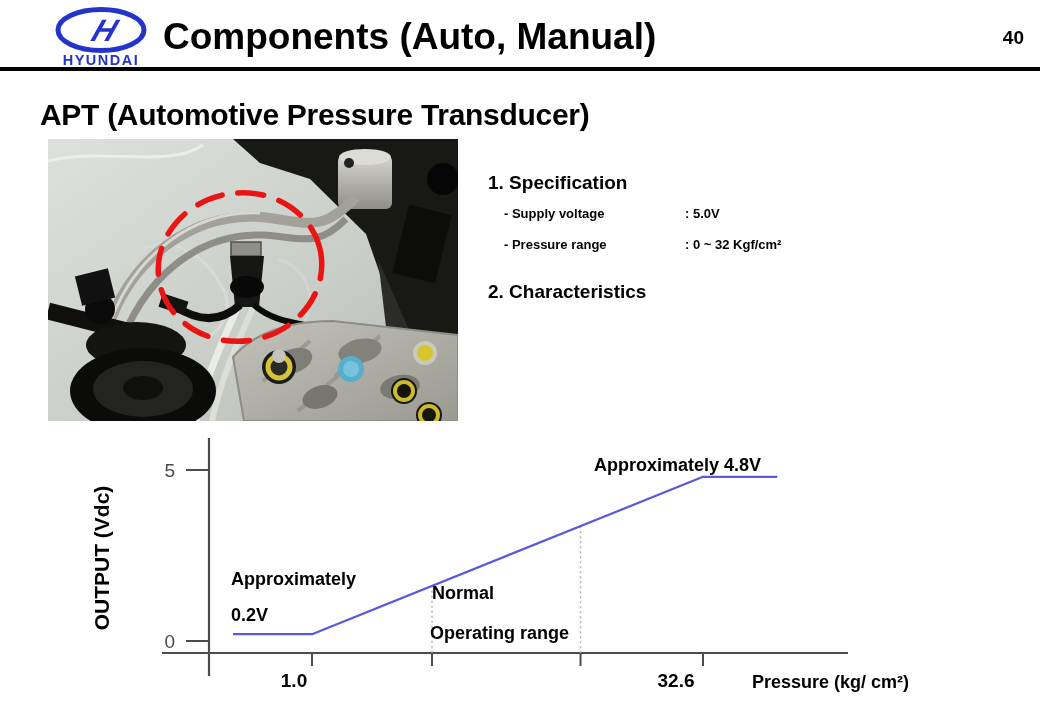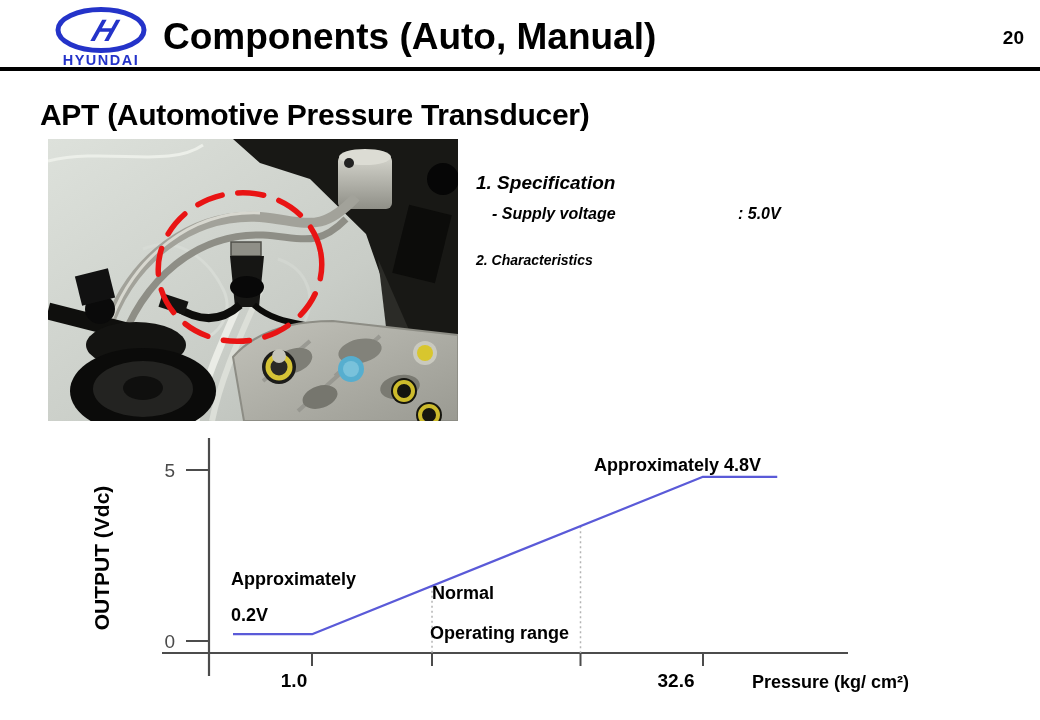--- a/index.html
+++ b/index.html
@@ -21,47 +21,47 @@
   }
   .header-rule{
     left:0;top:67px;width:1040px;height:4px;background:#000;
   }
   .section-title{
     left:40px;top:98px;
     font-size:30px;font-weight:bold;letter-spacing:-0.3px;
     white-space:nowrap;
   }
   .photo{left:48px;top:139px;}
-  .spec{left:476px;top:172px;width:470px;font-weight:bold;font-style:italic;}
+  .spec{left:488px;top:172px;width:470px;font-weight:bold;}
   .spec-heading{font-size:19px;line-height:21px;}
-  .spec-row{display:flex;margin-top:10px;padding-left:16px;font-size:16px;line-height:21px;gap:25px;}
+  .spec-row{display:flex;margin-top:10px;padding-left:16px;font-size:13px;line-height:21px;}
   .spec-label{flex:0 0 181px;}
-  .spec-value{white-space:nowrap;margin-left:40px;}
-  .char-heading{font-size:14px;line-height:21px;margin-top:26px;}
+  .spec-value{white-space:nowrap;}
+  .char-heading{font-size:19px;line-height:21px;margin-top:26px;}
   .chart{left:85px;top:432px;}
   .chart text{font-family:"Liberation Sans",sans-serif;}
   .ann{font-size:18px;font-weight:bold;fill:#000;}
   .tick-label{font-size:19px;font-weight:bold;fill:#000;}
   .ytick-label{font-size:19px;fill:#4a4a4a;}
   .axis{stroke:#4c4c4c;stroke-width:2.2;}
   .tick{stroke:#4c4c4c;stroke-width:2;}
 </style>
 </head>
 <body>
 
 <svg class="abs" style="left:48px;top:7px" width="106" height="60" viewBox="0 0 106 60">
   <ellipse cx="53" cy="23" rx="43" ry="20.5" fill="none" stroke="#2433c9" stroke-width="5"></ellipse>
   <g transform="translate(53,34) skewX(-20)">
     <text x="0" y="0" text-anchor="middle" font-size="31" font-weight="bold" font-style="italic" fill="#2433c9">H</text>
   </g>
   <text x="53" y="58" text-anchor="middle" font-size="14.5" font-weight="bold" letter-spacing="1.5" fill="#2433c9">HYUNDAI</text>
 </svg>
 
 <div class="abs slide-title">Components (Auto, Manual)</div>
-<div class="abs page-number">20</div>
+<div class="abs page-number">40</div>
 <div class="abs header-rule"></div>
 
 <div class="abs section-title">APT (Automotive Pressure Transducer)</div>
 
 <svg class="abs photo" width="410" height="282" viewBox="0 0 410 282">
   <defs>
     <linearGradient id="pbg" x1="0" y1="0" x2="1" y2="1">
       <stop offset="0" stop-color="#dde1db"></stop>
       <stop offset="0.6" stop-color="#c9cdc7"></stop>
       <stop offset="1" stop-color="#b3b7b1"></stop>
@@ -151,20 +151,24 @@
 
   <ellipse cx="192" cy="128" rx="82" ry="74" fill="none" stroke="#e91414" stroke-width="5.5" stroke-dasharray="26 16" stroke-linecap="round" transform="rotate(-10 192 128)"></ellipse>
 </svg>
 
 <div class="abs spec">
   <div class="spec-heading">1. Specification</div>
   <div class="spec-row">
     <span class="spec-label">- Supply voltage</span>
     <span class="spec-value">: 5.0V</span>
   </div>
+  <div class="spec-row">
+    <span class="spec-label">- Pressure range</span>
+    <span class="spec-value">: 0 ~ 32 Kgf/cm²</span>
+  </div>
   <div class="char-heading">2. Characteristics</div>
 </div>
 
 <svg class="abs chart" width="860" height="268" viewBox="0 0 860 268">
 
   <text x="24" y="126" transform="rotate(-90 24 126)" text-anchor="middle" font-size="21" font-weight="bold">OUTPUT (Vdc)</text>
 
   <line class="axis" x1="124" y1="6" x2="124" y2="244"></line>
   <line class="axis" x1="77" y1="221" x2="763" y2="221"></line>
 

